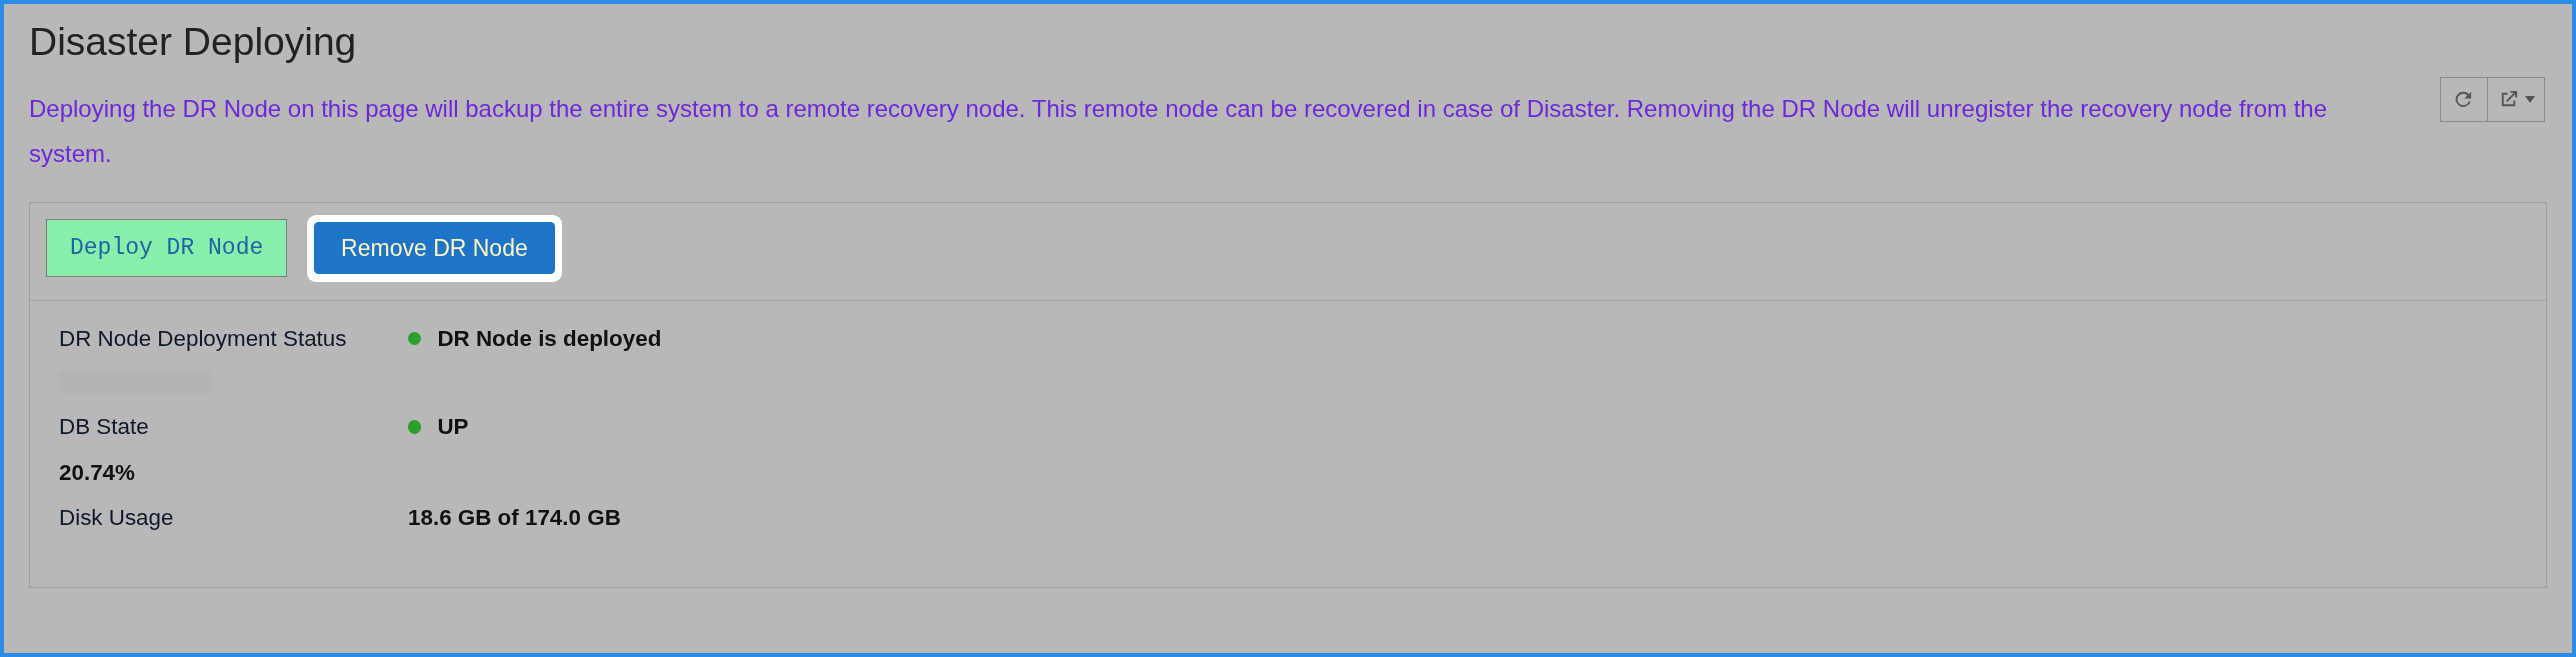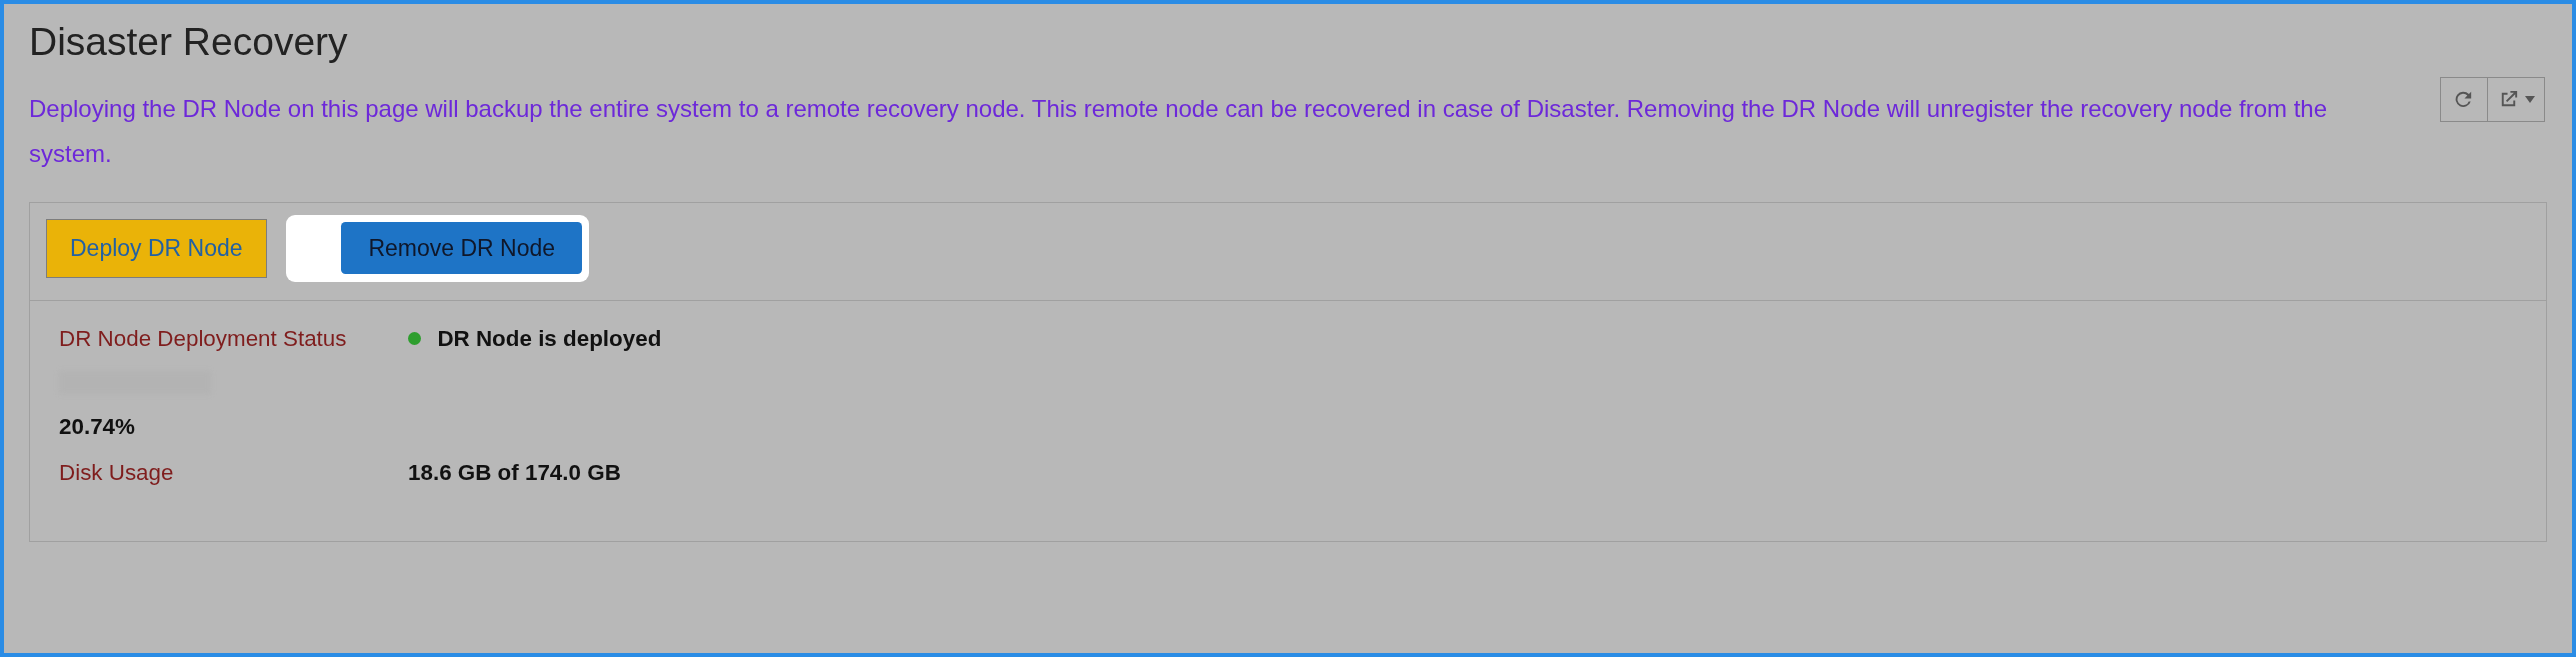--- a/index.html
+++ b/index.html
@@ -72,53 +72,53 @@
     padding: 12.5px 16px 18px 16px;
     display: flex;
     gap: 19.7px;
     align-items: center;
     border-bottom: 0.9px solid #a0a0a0;
   }
   .btn-secondary {
     font-size: 23px;
     padding: 15px 23px;
     border: 1.8px solid #7d7d7d;
-    background: #eab308;
+    background: #86efac;
     color: #2361a3;
     font-weight: 500;
     cursor: pointer;
+    font-family: Liberation Mono, monospace;
   }
   .highlight-wrap {
     background: #fff;
     padding: 7.2px;
     border-radius: 9px;
   }
   .btn-primary {
     font-size: 23px;
     padding: 12.5px 27px;
     border: none;
     border-radius: 4.5px;
     background: #1e74c6;
-    color: #0f172a;
+    color: #fef9c3;
     font-weight: 400;
     cursor: pointer;
-    margin-left: 48px;
   }
   .info-list {
     padding: 25px 29px 36px 29px;
   }
   .info-row {
     display: flex;
     align-items: center;
     margin-bottom: 19.7px;
     font-size: 22.4px;
   }
   .info-label {
     width: 349px;
-    color: #7f1d1d;
+    color: #0f172a;
     font-weight: 400;
   }
   .info-value {
     color: #111;
     font-weight: 700;
     display: flex;
     align-items: center;
     gap: 16px;
   }
   .dot {
@@ -133,21 +133,21 @@
     filter: blur(2.7px);
     border-radius: 2.7px;
     display: inline-block;
   }
 </style>
 </head>
 <body>
 
 <div class="frame">
 
-  <h1 class="page-title">Disaster Recovery</h1>
+  <h1 class="page-title">Disaster Deploying</h1>
 
   <div class="actions-row">
     <div class="action-group">
       <button class="action-btn" title="Refresh">
         <svg viewBox="0 0 24 24">
             <path d="M17.65 6.35A8 8 0 1 0 19.5 14h-2.1a6 6 0 1 1-1.4-6.2L13 11h7V4l-2.35 2.35z"></path>
           </svg>
       </button>
       <div class="sep"></div>
       <button class="action-btn" title="Export">
@@ -178,20 +178,27 @@
           <span>DR Node is deployed</span>
         </div>
       </div>
 
       <div class="info-row">
         <div class="info-value">
           <span class="blurred"></span>
         </div>
       </div>
 
+      <div class="info-row">
+        <div class="info-label">DB State</div>
+        <div class="info-value">
+          <span class="dot green"></span>
+          <span>UP</span>
+        </div>
+      </div>
 
 
       <div class="info-row">
         <div class="info-value">
           <span>20.74%</span>
         </div>
       </div>
 
       <div class="info-row">
         <div class="info-label">Disk Usage</div>

